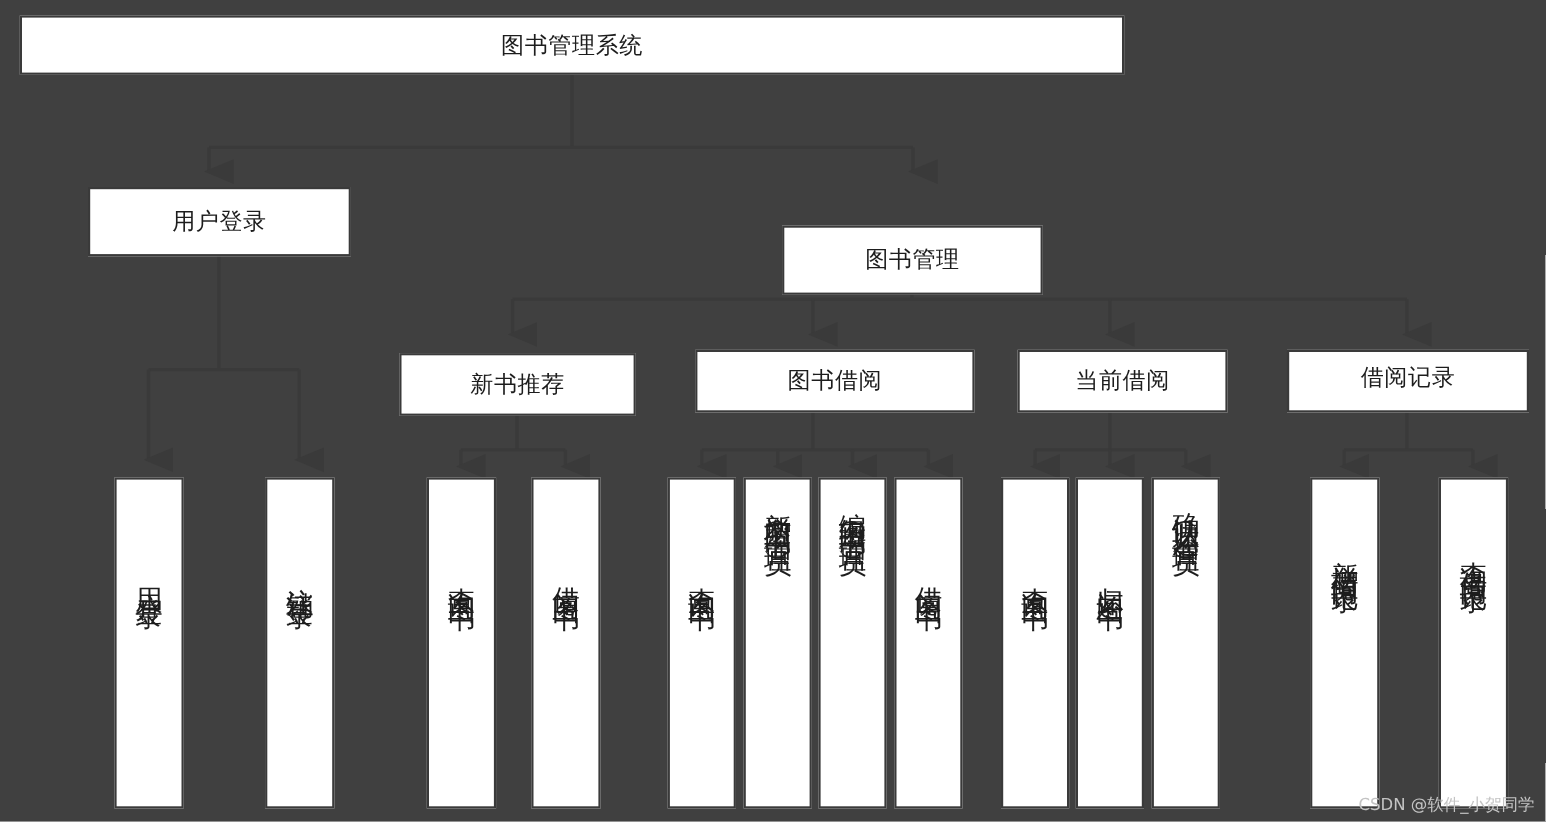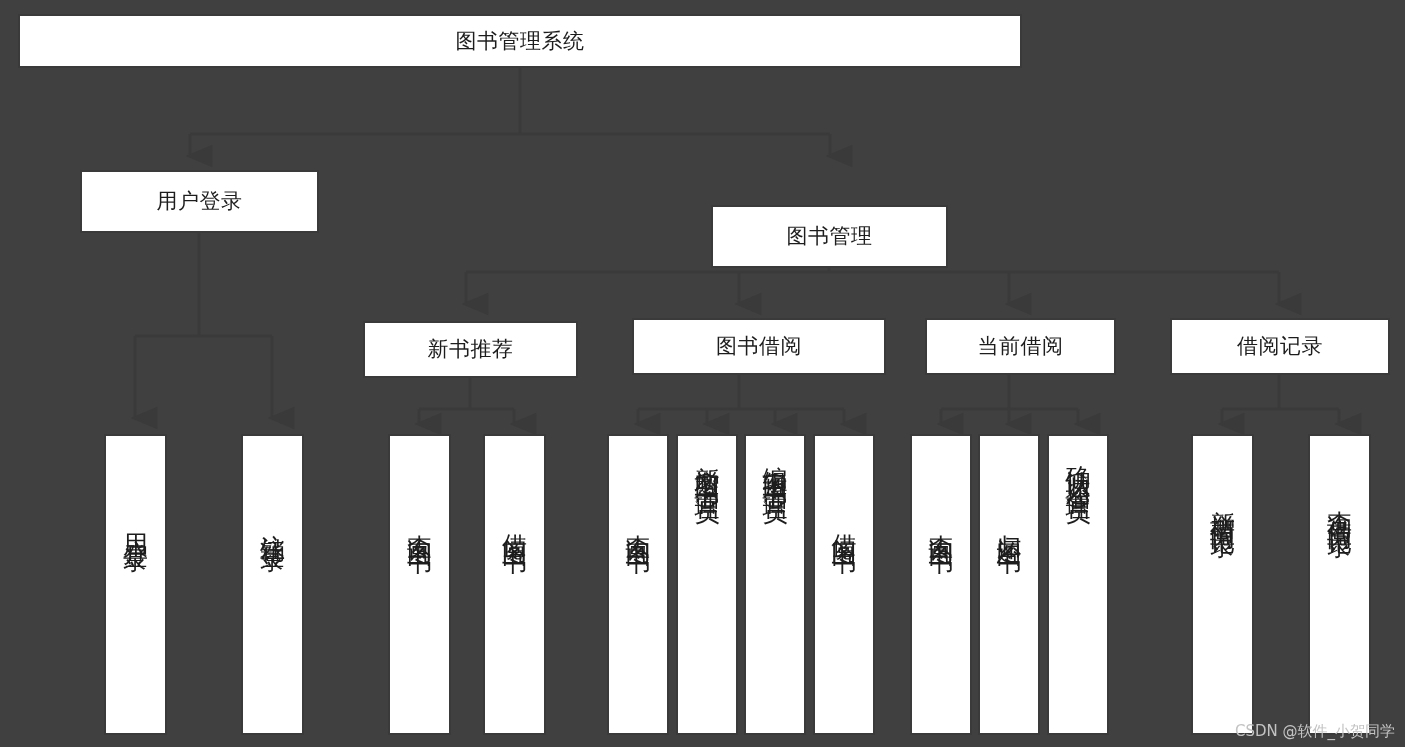--- a/index.html
+++ b/index.html
@@ -142,21 +142,21 @@
   </div>
 
   <div class="node" style="left:632px; top:318px; width:254px; height:57px;">
     <span class="label">图书借阅</span>
   </div>
 
   <div class="node" style="left:901px; top:318px; width:191px; height:57px;margin-left:24px;">
     <span class="label">当前借阅</span>
   </div>
 
-  <div class="node" style="left:1170px; top:318px; width:220px; height:57px;">
+  <div class="node" style="left:1170px; top:318px; width:220px; height:57px;font-family:Liberation Mono, monospace;">
     <span class="label">借阅记录</span>
   </div>
 
   <div class="node vert mid" style="left:104px; top:434px; width:63px; height:301px;">
     <span class="label">用户登录</span>
   </div>
 
   <div class="node vert mid" style="left:241px; top:434px; width:63px; height:301px;">
     <span class="label">注销登录</span>
   </div>

